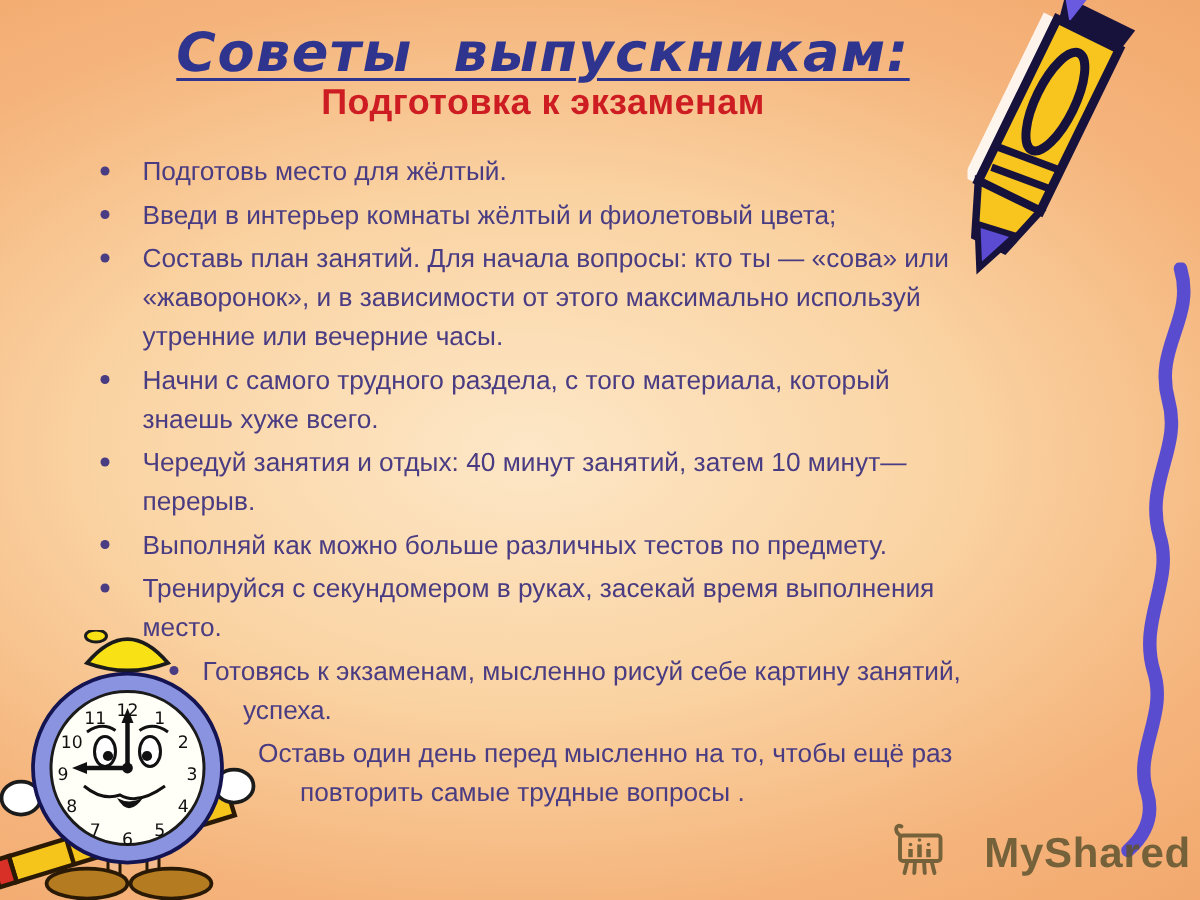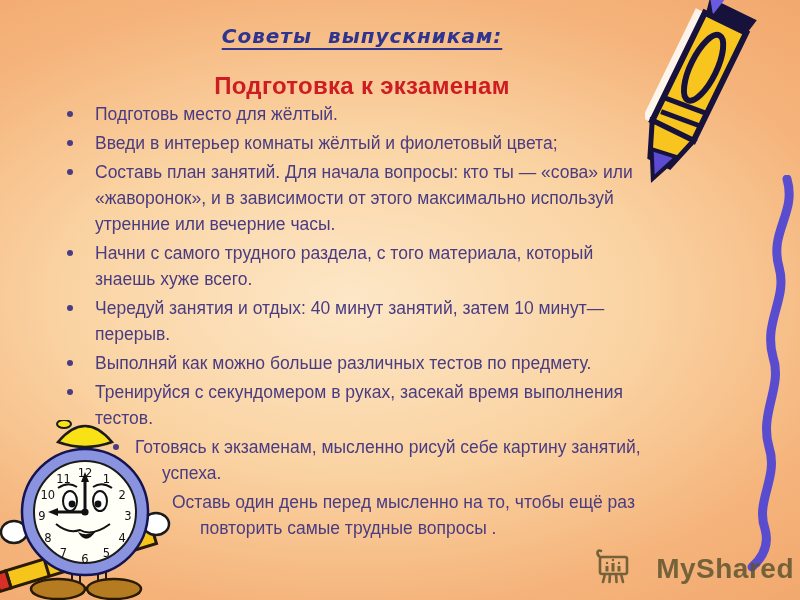--- a/index.html
+++ b/index.html
@@ -13,30 +13,30 @@
   }
   
   .title-block{
     position:absolute;top:20px;left:0;width:724px;
     text-align:center;
   }
   .title{
     display:inline-block;
     font-family:"DejaVu Sans", sans-serif;
     font-style:italic;font-weight:bold;
-    font-size:20px;line-height:32px;
+    font-size:36px;line-height:32px;
     letter-spacing:1px;
     color:#2f358f;
     text-decoration:underline;
     text-decoration-thickness:2px;
     text-underline-offset:5px;
     white-space:pre-wrap;
   }
   .subtitle{
-    margin-top:20px;
+    margin-top:3px;
     font-weight:bold;
     font-size:24px;line-height:28px;
     color:#cd1c22;
     letter-spacing:.3px;
   }
   
   .bullets{
     position:absolute;left:58px;top:101px;width:618px;
     font-size:17.5px;line-height:26px;
     color:#4a3c82;
@@ -101,21 +101,21 @@
       <span class="txt">Чередуй занятия и отдых: 40 минут занятий, затем 10 минут—
 перерыв.</span>
     </div>
     <div class="item lvl1">
       <span class="dot"></span>
       <span class="txt">Выполняй как можно больше различных тестов по предмету.</span>
     </div>
     <div class="item lvl1">
       <span class="dot"></span>
       <span class="txt">Тренируйся с секундомером в руках, засекай время выполнения
-тестов.</span>
+место.</span>
     </div>
     <div class="item lvl2">
       <span class="dot"></span>
       <span class="txt">Готовясь к экзаменам, мысленно рисуй себе картину занятий,
 успеха.</span>
     </div>
     <div class="item lvl3">
       <span class="txt">Оставь один день перед мысленно на то, чтобы ещё раз
 повторить самые трудные вопросы .</span>
     </div>

